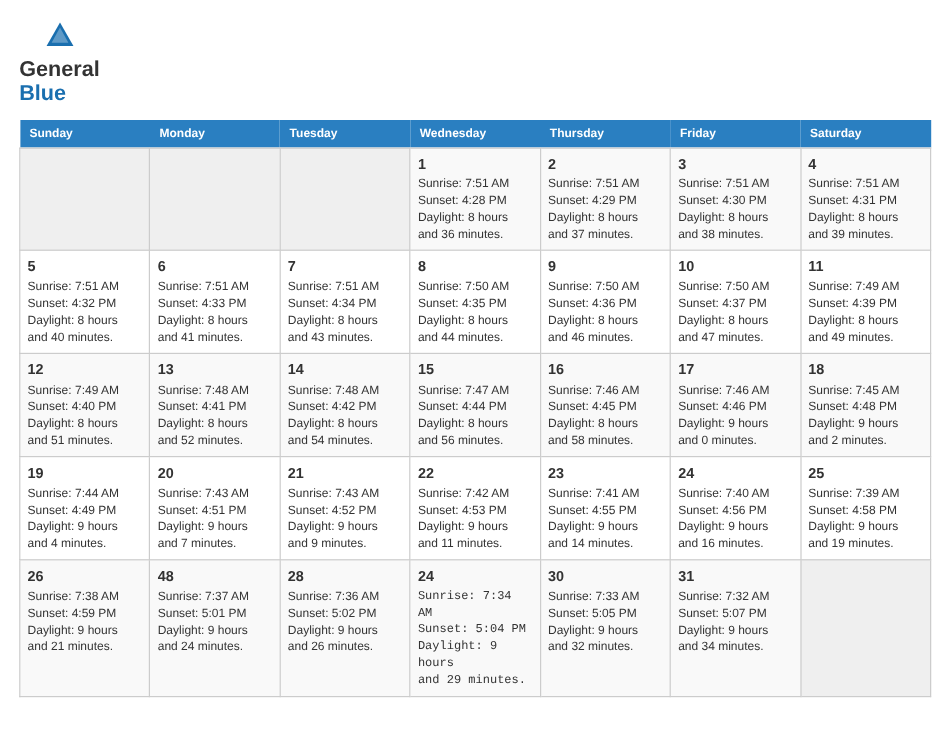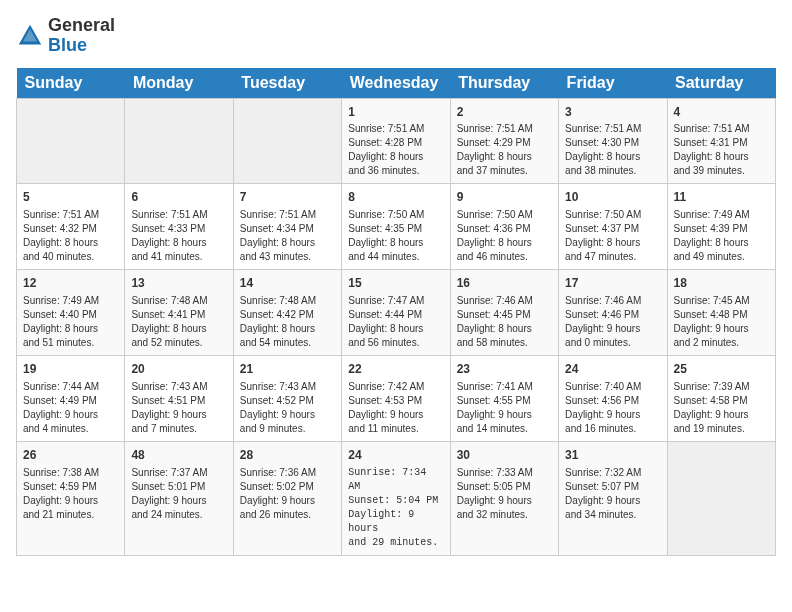--- a/index.html
+++ b/index.html
@@ -13,20 +13,21 @@
     .header {
       display: flex;
       justify-content: space-between;
       align-items: flex-start;
       margin-bottom: 12px;
     }
     .logo {
       display: flex;
       align-items: center;
       gap: 4px;
+      flex-direction: column;
     }
     .logo-text {
       display: flex;
       flex-direction: column;
       line-height: 1.1;
     }
     .logo-general {
       font-size: 18px;
       font-weight: bold;
       color: #333;
@@ -55,21 +56,21 @@
     .calendar {
       width: 100%;
       border-collapse: collapse;
       font-size: 11px;
     }
     .calendar th {
       background: #2a7fc1;
       color: #fff;
       text-align: left;
       padding: 6px 8px;
-      font-size: 16px;
+      font-size: 10px;
       font-weight: bold;
     }
     .calendar td {
       border: 1px solid #ccc;
       vertical-align: top;
       padding: 5px 6px;
       width: calc(100% / 7);
       height: 80px;
       background: #fff;
       color: #333;

